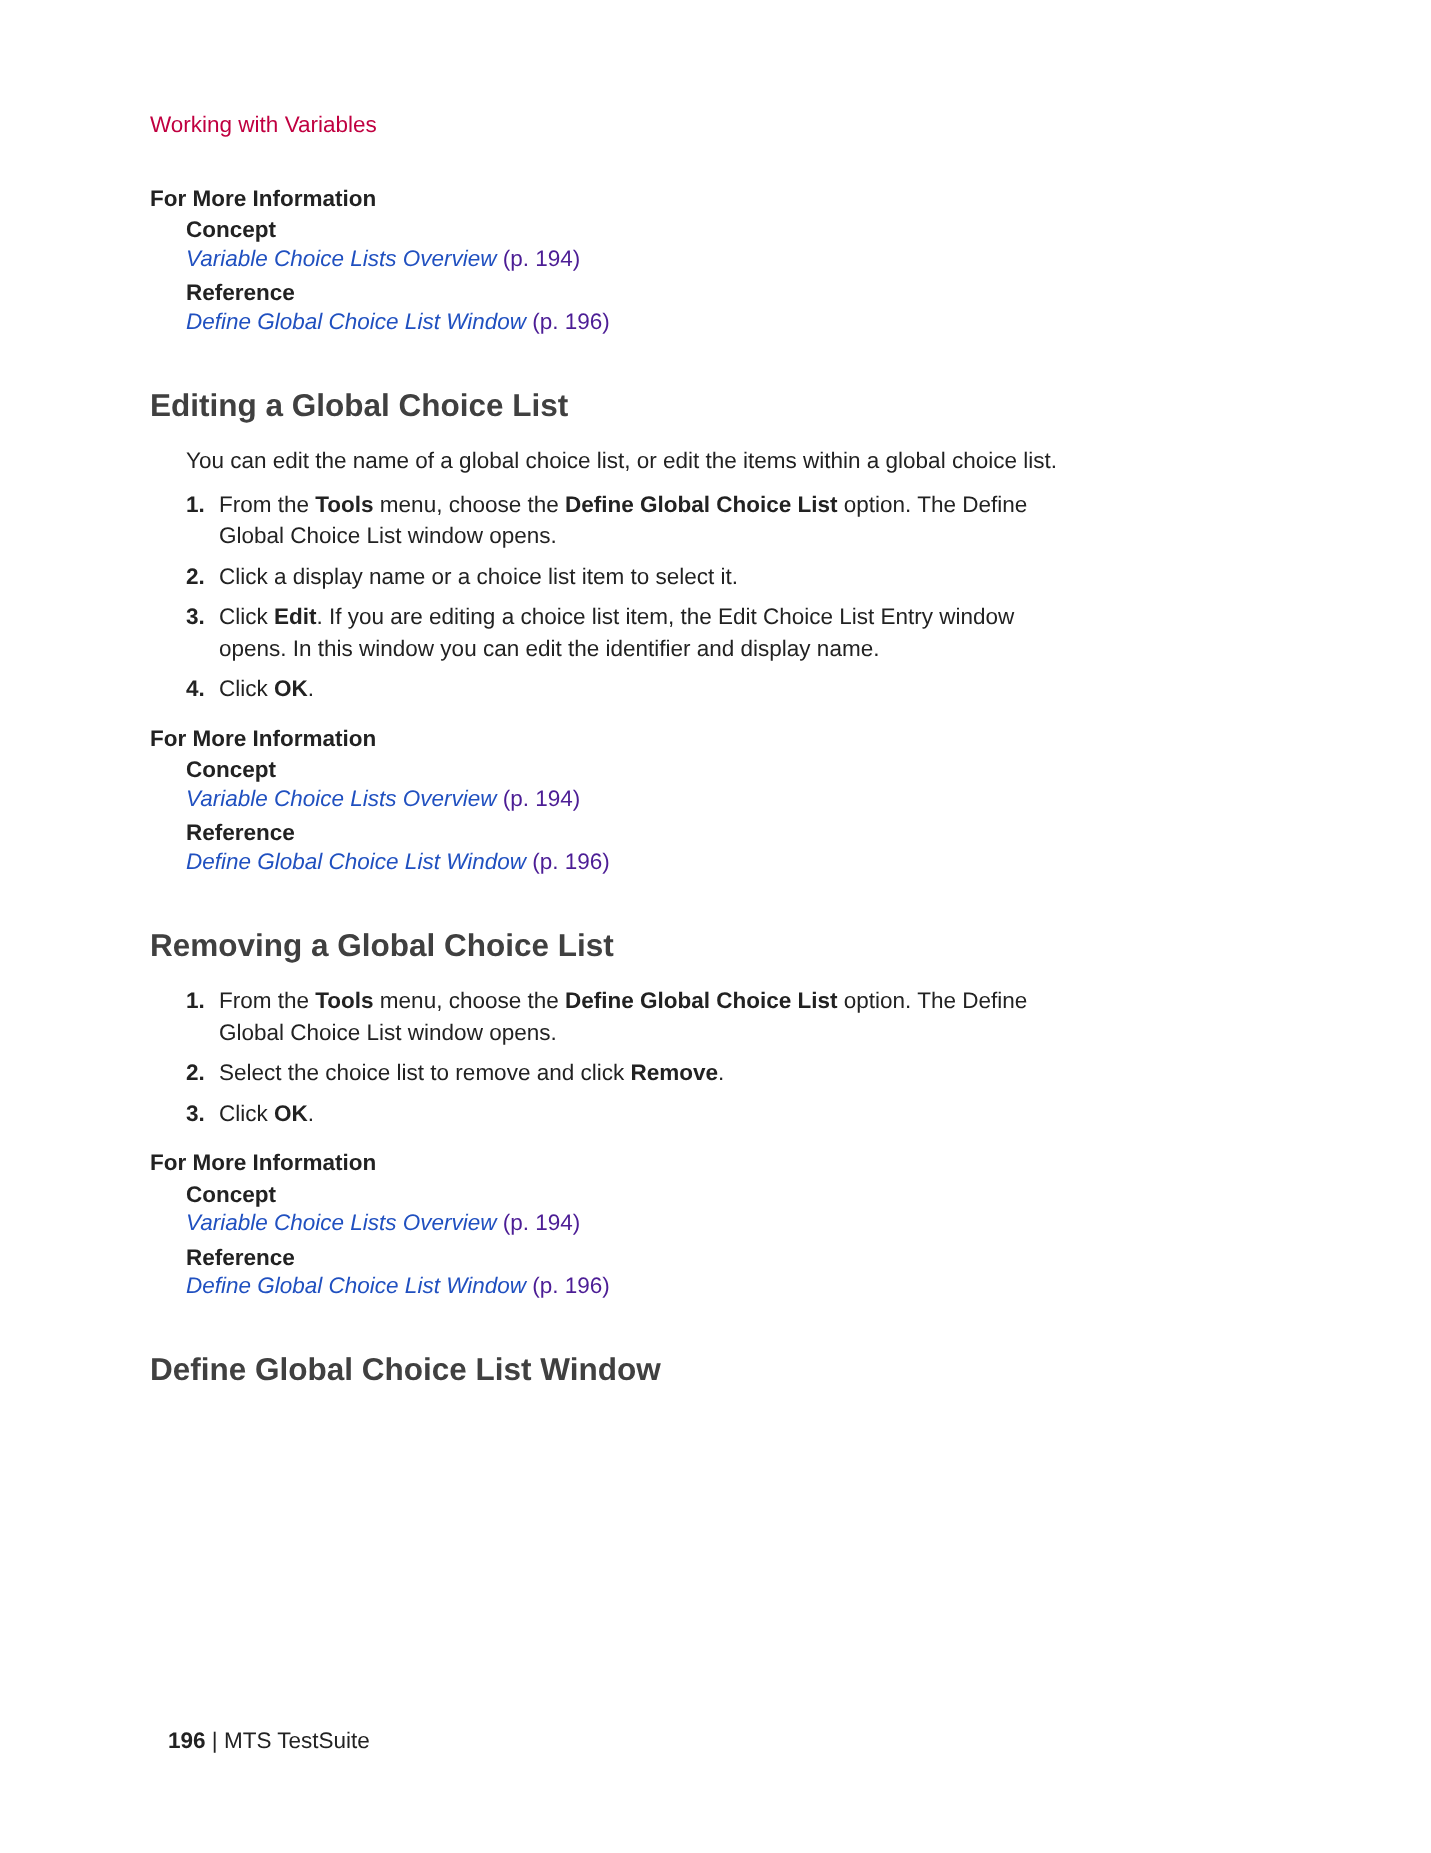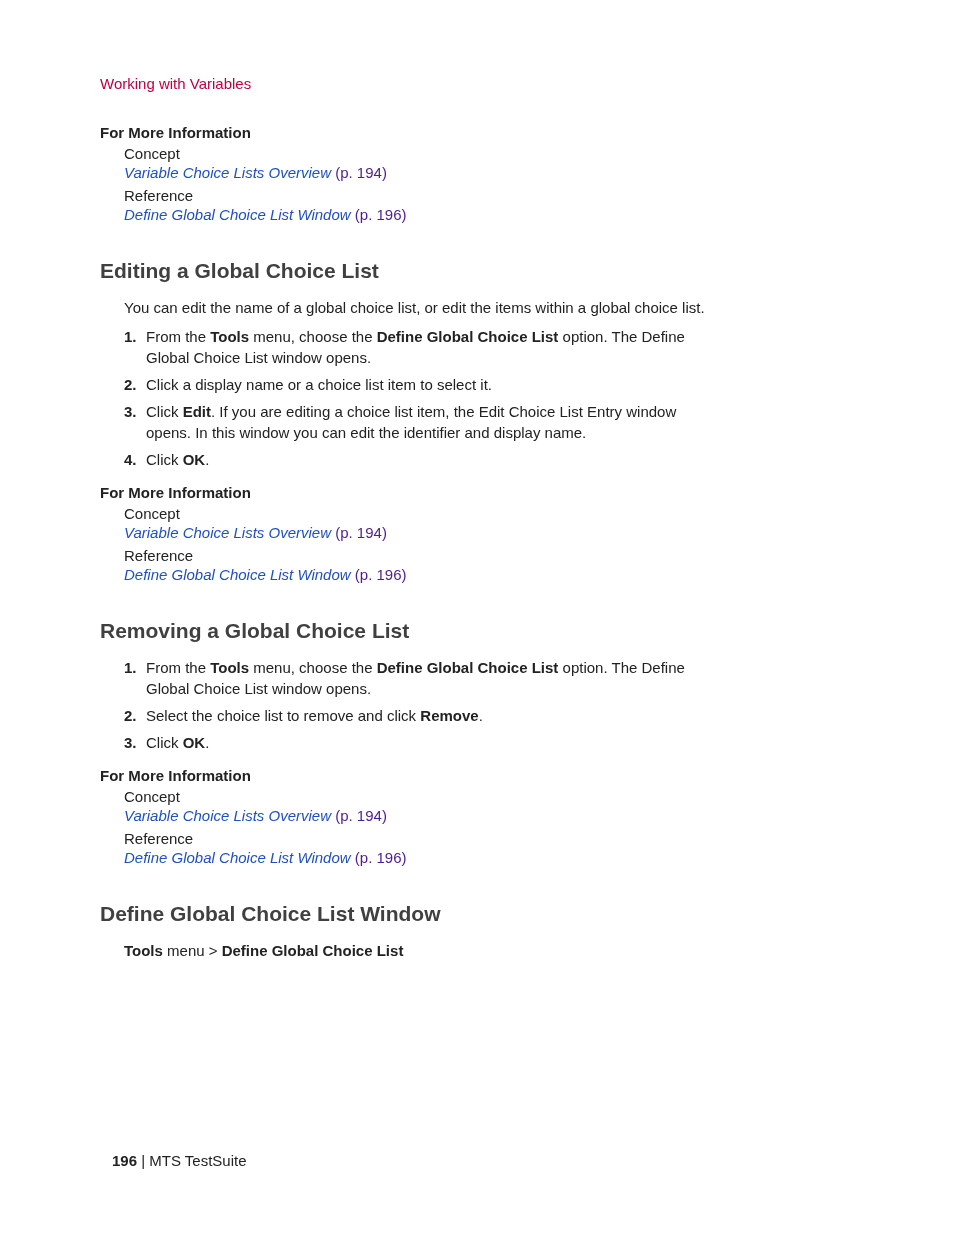--- a/index.html
+++ b/index.html
@@ -61,21 +61,21 @@
     flex-shrink: 0;
   }
   .ol-text {
     flex: 1;
   }
   .fmi-title {
     font-weight: bold;
     margin: 14px 0 4px 0;
   }
   .fmi-sub {
-    font-weight: normal;
+    font-weight: bold;
     margin: 2px 0 2px 24px;
   }
   .fmi-link-row {
     margin: 2px 0 6px 24px;
   }
   .xref {
     color: #2050c0;
     font-style: italic;
   }
   .pgref {
@@ -176,21 +176,18 @@
     <div class="fmi-link-row">
       <span class="xref">Variable Choice Lists Overview</span><span class="pgref">  (p. 194)</span>
     </div>
     <div class="fmi-sub">Reference</div>
     <div class="fmi-link-row">
       <span class="xref">Define Global Choice List Window</span><span class="pgref">  (p. 196)</span>
     </div>
   </div>
 
   <div class="heading">Define Global Choice List Window</div>
-  <div class="para-access">
-    <span class="bold">Tools</span><span> menu &gt; </span><span class="bold">Define Global Choice List</span>
-  </div>
 
   <div class="footer">
     <span class="pn">196</span><span> | </span><span>MTS TestSuite</span>
   </div>
 
 </div>
 
 </body></html>

